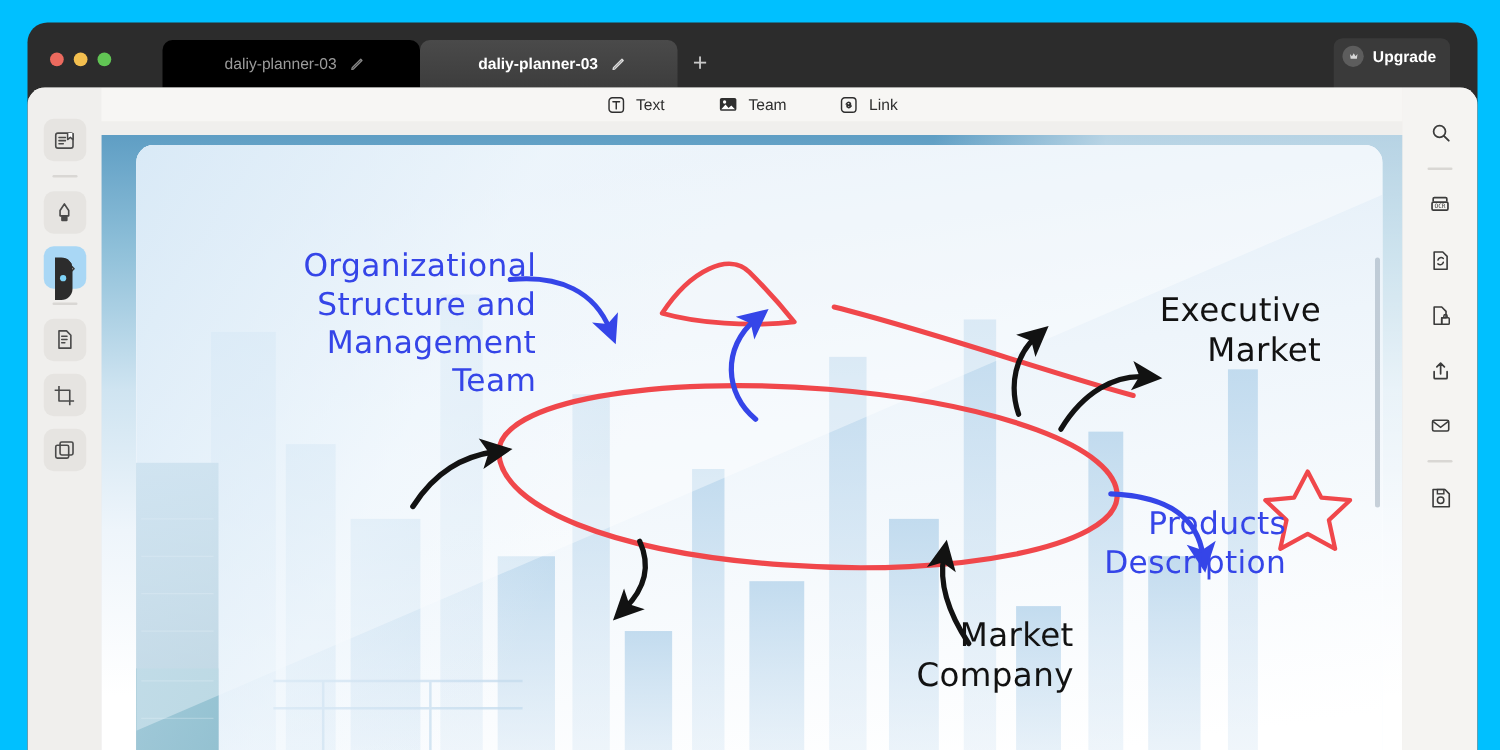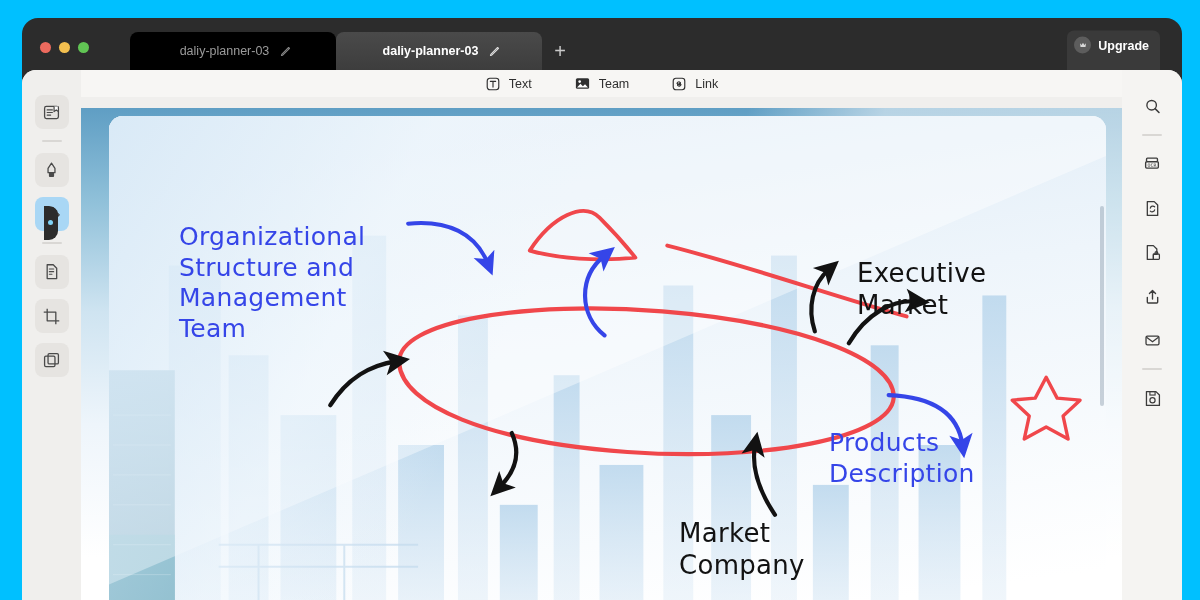--- a/index.html
+++ b/index.html
@@ -152,23 +152,22 @@
   }
 
   .ann-layer { position: absolute; inset: 0; pointer-events: none; }
 
   .hand {
     position: absolute;
     font-family: "DejaVu Sans", sans-serif;
     font-size: 25px;
     line-height: 1.22;
     letter-spacing: .3px;
-    text-align: left;
+    text-align: right;
     white-space: pre-line;
-    margin-top: 24px;
   }
   .hand.blue { color: #3545e8; }
   .hand.black { color: #121212; }
 
   .scrollbar {
     position: absolute; right: 2px; top: 90px;
     width: 4px; height: 200px; border-radius: 3px;
     background: rgba(110,130,150,.35);
   }
 

